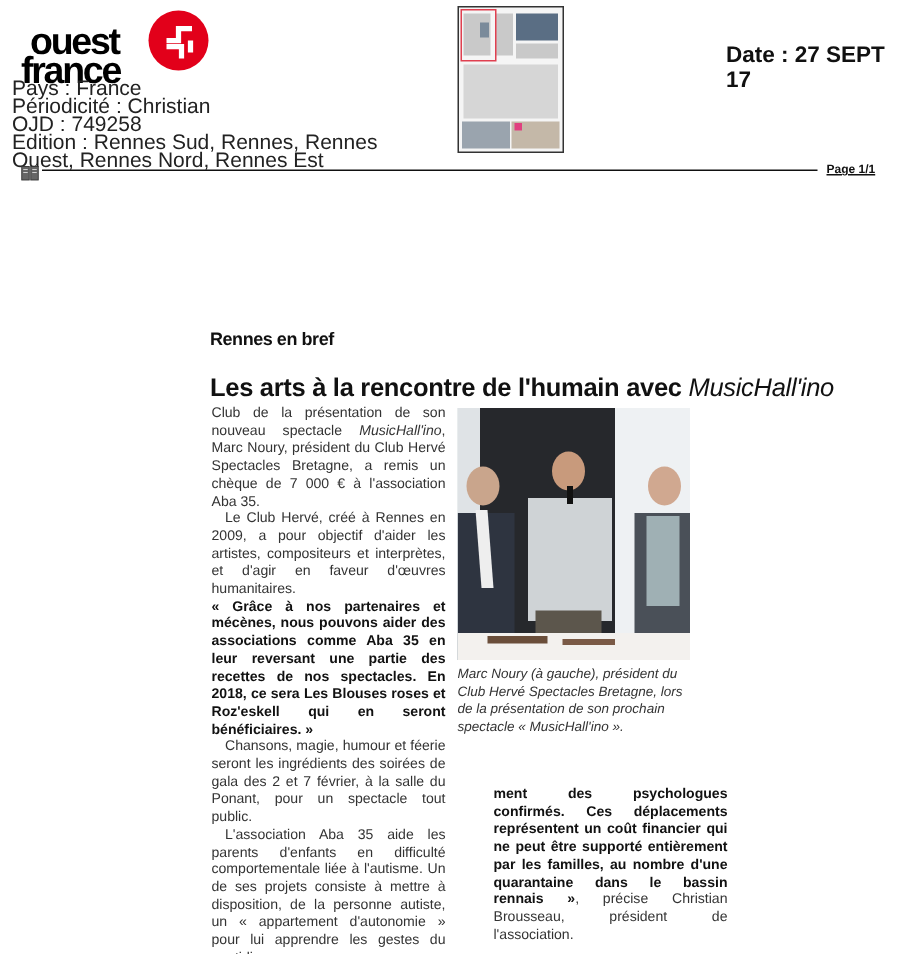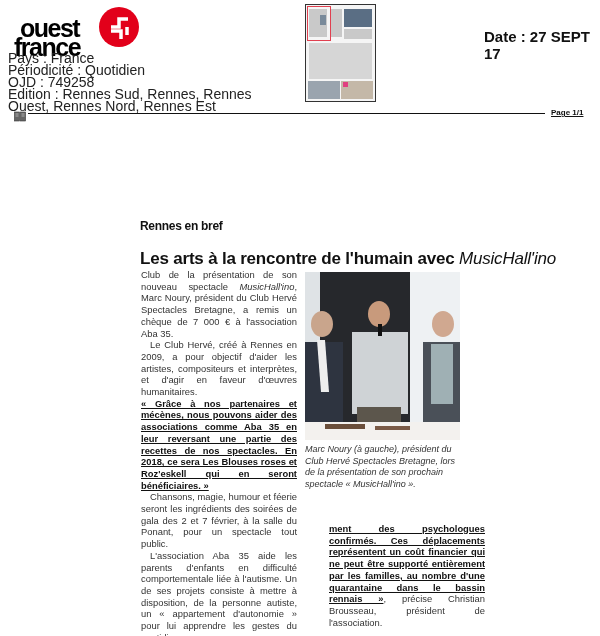--- a/index.html
+++ b/index.html
@@ -17,21 +17,21 @@
   .thumb { position:absolute; left:305px; top:4px; width:69px; height:96px; border:1px solid #333; background:#f5f5f5; overflow:hidden; }
   .thumb .hl { position:absolute; left:1px; top:1px; width:22px; height:33px; border:1px solid #e04050; }
   .thumb .blk { position:absolute; background:#c9c9c9; }
   .thumb .pic { position:absolute; background:#7a8a9a; }
   .section-title { position:absolute; left:140px; top:219px; font-size:12px; font-weight:bold; letter-spacing:-0.3px; }
   .headline { position:absolute; left:140px; top:249px; font-size:17px; font-weight:bold; letter-spacing:-0.2px; }
   .headline i { font-weight:normal; }
   .col { position:absolute; font-size:9.4px; line-height:11.7px; color:#333; text-align:justify; }
   .col p { margin:0; }
   .col .ind { text-indent:9px; }
-  .col .q { font-weight:bold; color:#111;text-decoration:underline; }
+  .col .q { font-weight:bold; color:#111; }
   .col1 { left:141px; top:269px; width:156px; }
   .col2 { left:305px; top:523px; width:156px;margin-left:24px; }
   .photo { position:absolute; left:305px; top:272px; width:155px; height:168px; overflow:hidden; background:#d8dde0; }
   .caption { position:absolute; left:305px; top:444px; width:156px; font-size:9px; line-height:11.5px; font-style:italic; color:#333; }
 </style>
 </head>
 <body>
 
 <div class="logo">
   <div class="logo-text">
@@ -42,21 +42,21 @@
     <svg width="40" height="40" viewBox="0 0 40 40">
       <path d="M12 20 L20 20 L20 12 L29 12" stroke="#fff" stroke-width="3.5" fill="none"></path>
       <path d="M12 24 L22 24 L22 32" stroke="#fff" stroke-width="3.5" fill="none"></path>
       <path d="M28 20 L28 28" stroke="#fff" stroke-width="3.5" fill="none"></path>
     </svg>
   </div>
 </div>
 
 <div class="meta">
   <div>Pays : France</div>
-  <div>Périodicité : Quotidien</div>
+  <div>Périodicité : Christian</div>
   <div>OJD : 749258</div>
   <div>Edition : Rennes Sud, Rennes, Rennes</div>
   <div>Ouest, Rennes Nord, Rennes Est</div>
 </div>
 
 <div class="thumb">
   <div class="blk" style="left:3px;top:4px;width:18px;height:28px;"></div>
   <div class="pic" style="left:14px;top:10px;width:6px;height:10px;"></div>
   <div class="blk" style="left:24px;top:4px;width:12px;height:28px;"></div>
   <div class="pic" style="left:38px;top:4px;width:28px;height:18px;background:#5a6e84;"></div>

